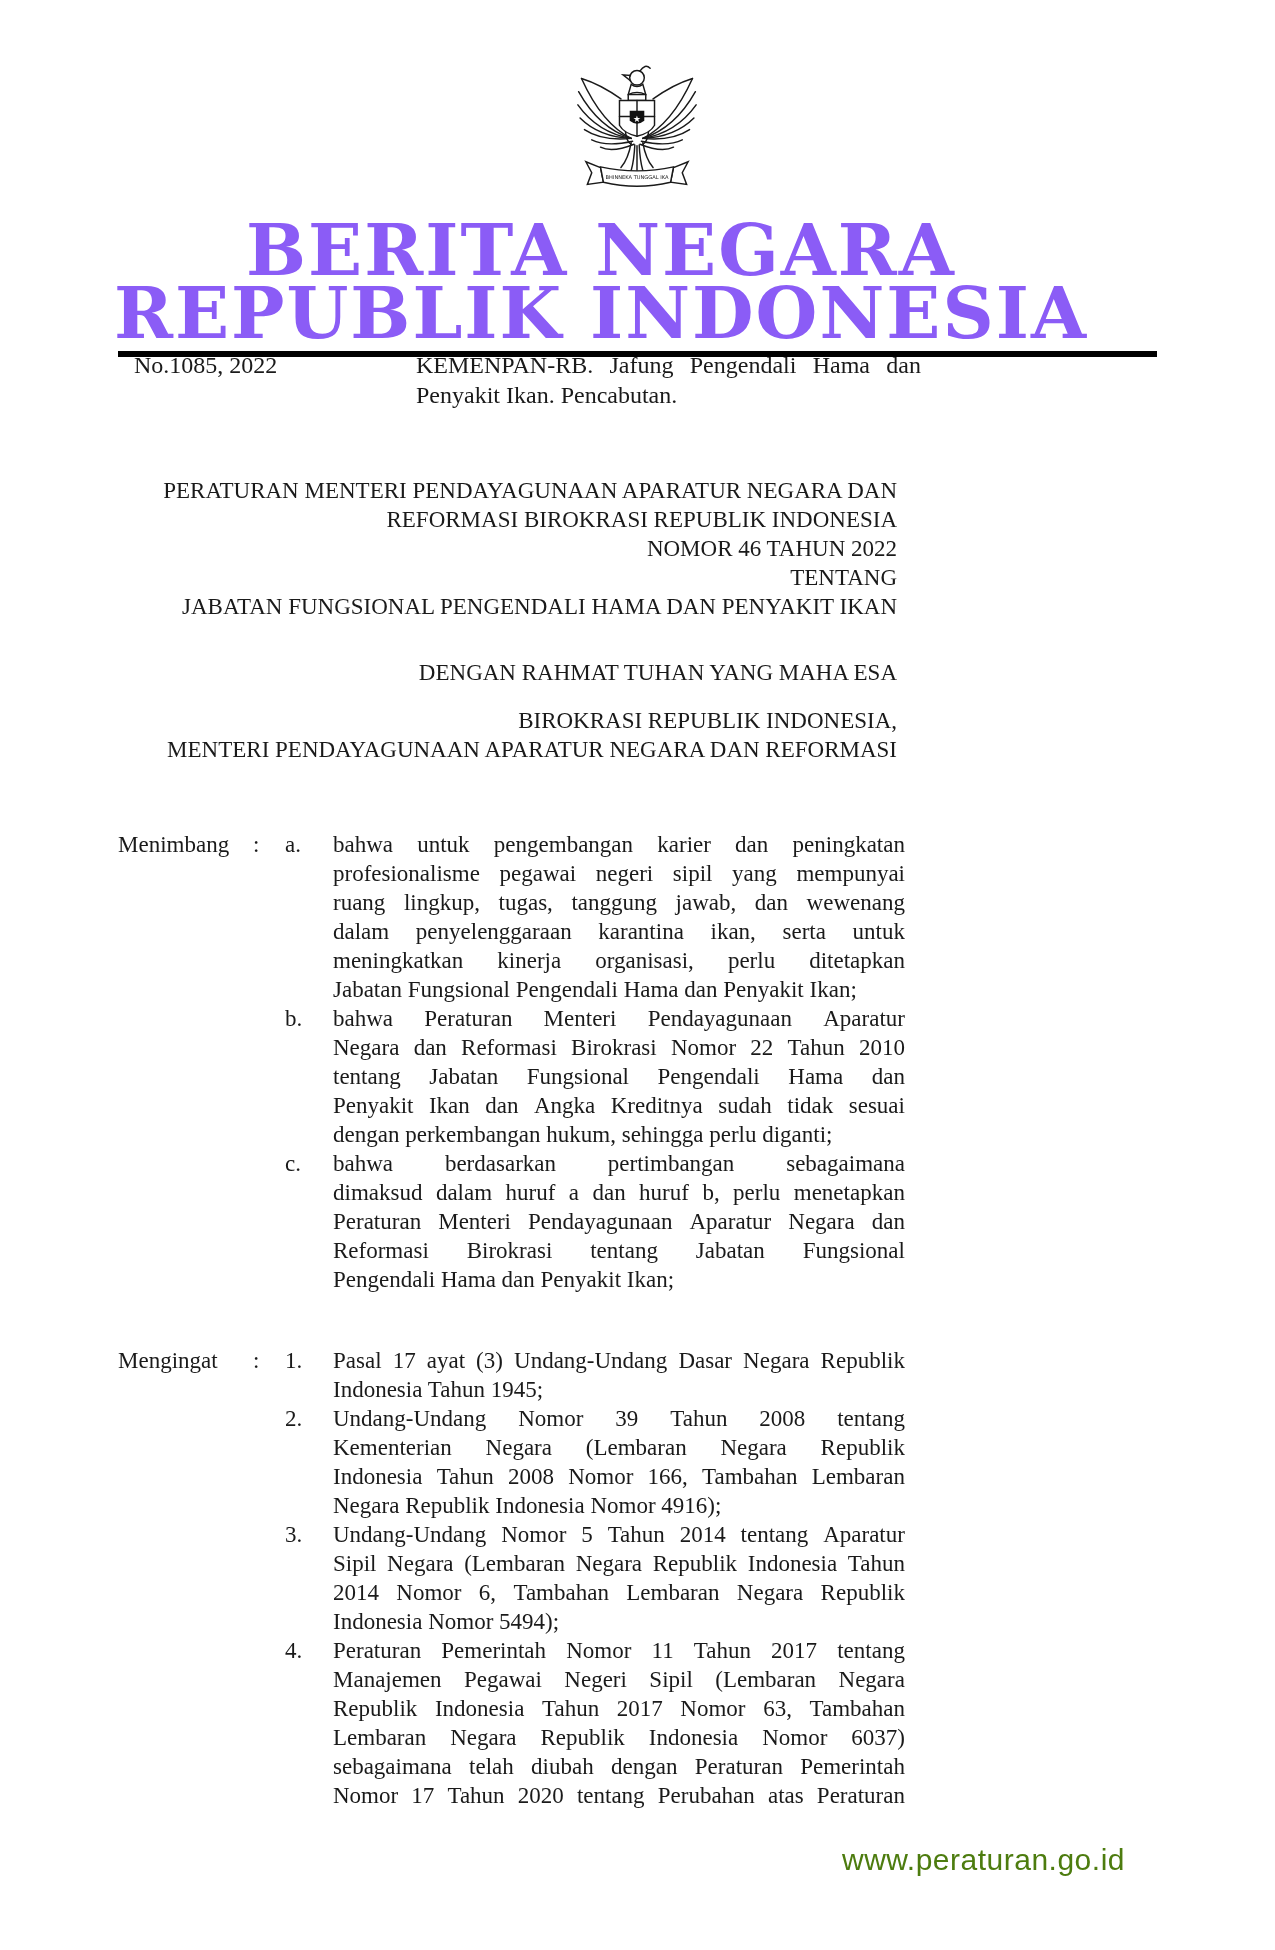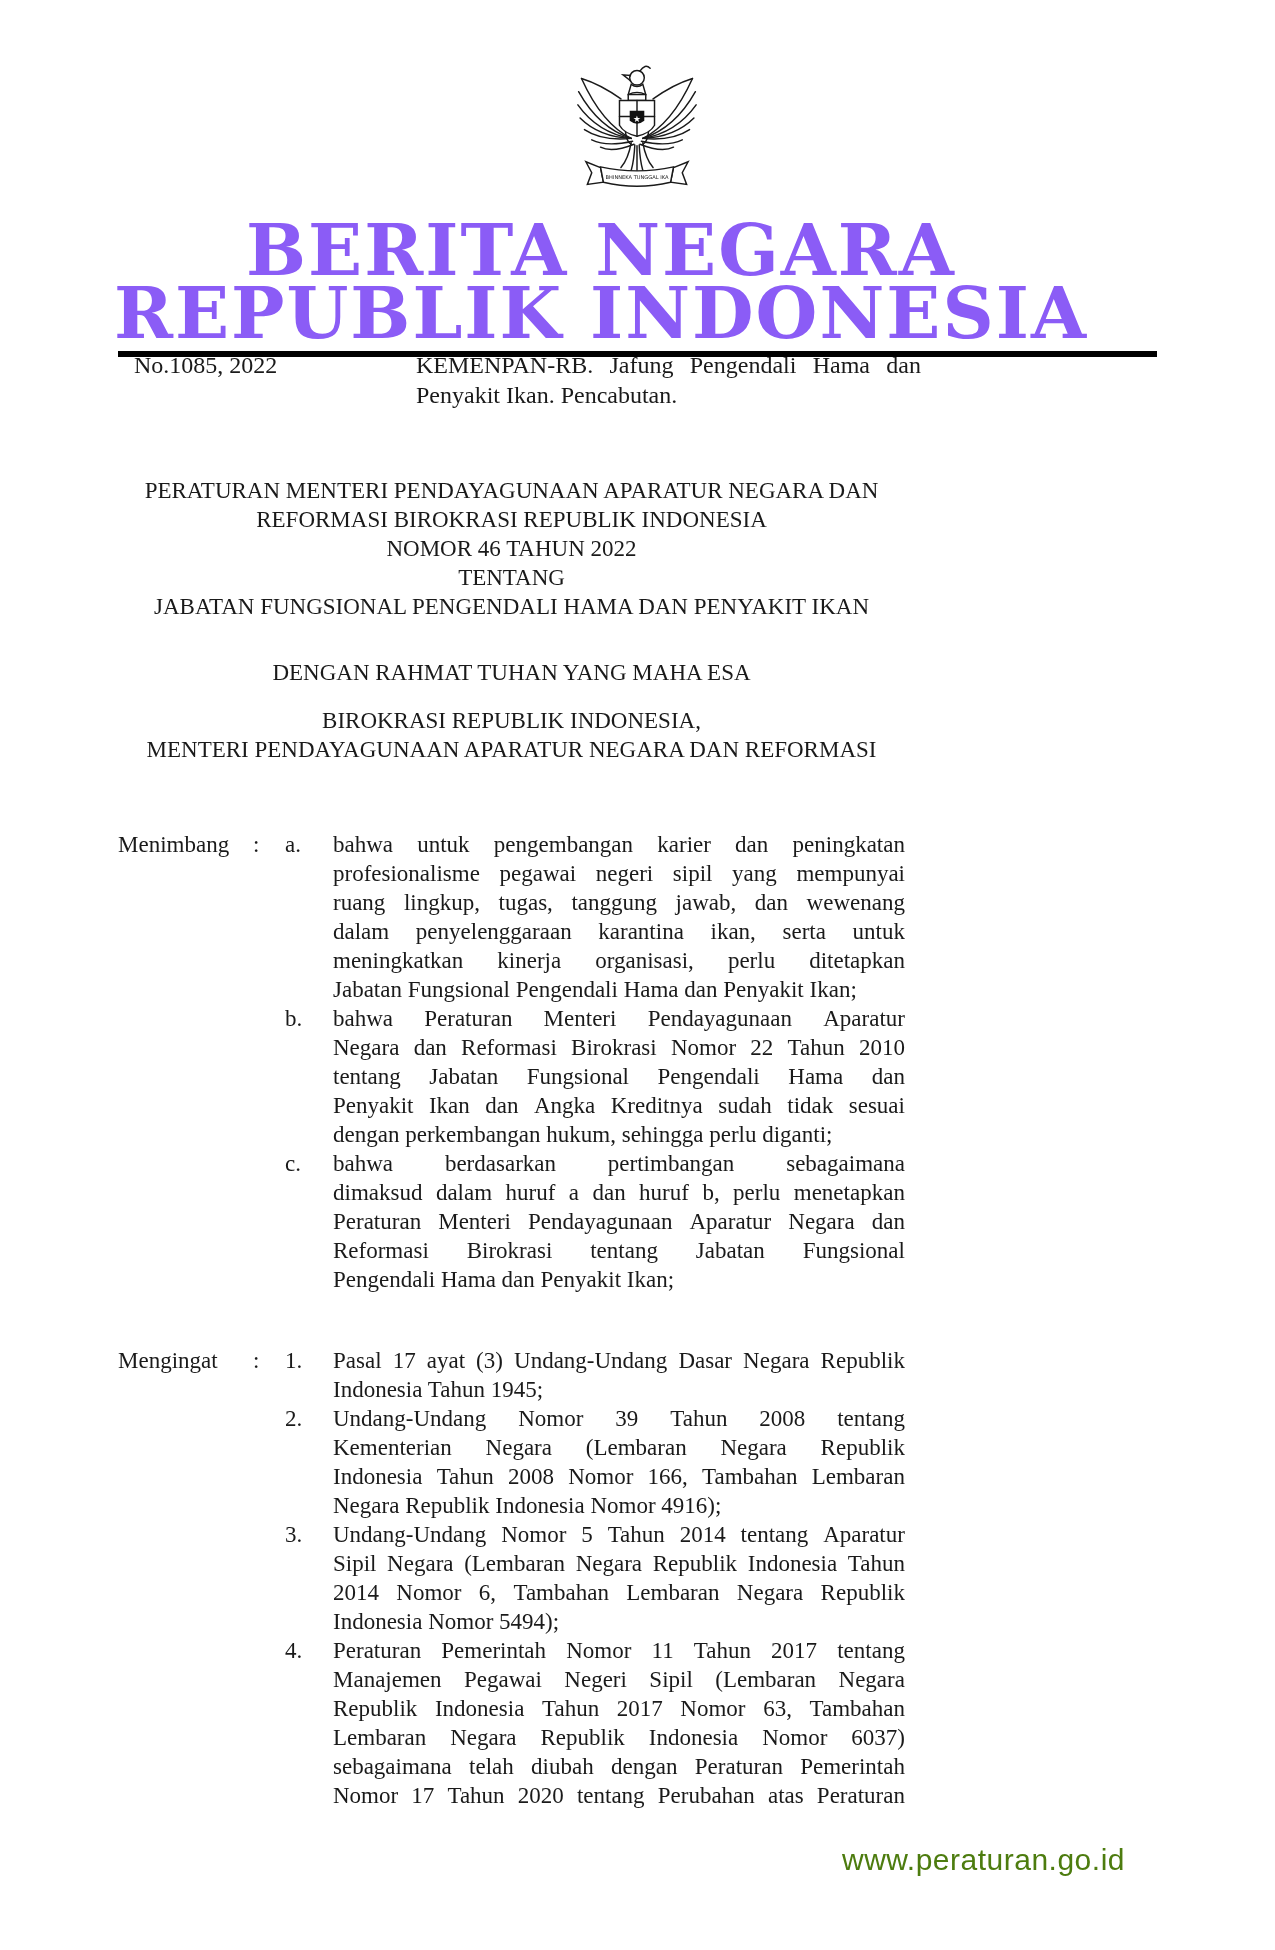--- a/index.html
+++ b/index.html
@@ -9,21 +9,21 @@
   .emblem{position:absolute;left:564px;top:56px;width:146px;height:156px;}
   .masthead{position:absolute;left:0;top:219px;width:1202px;text-align:center;
             font-family:"DejaVu Serif",serif;font-weight:bold;font-size:71px;
             line-height:63px;letter-spacing:2px;color:#8b5cf6;}
   .rule{position:absolute;left:118px;top:351px;width:1039px;height:6px;background:#000;}
   
   .hdr-row{position:absolute;left:118px;top:350px;width:787px;display:flex;align-items:flex-start;margin-left:16px;}
   .gnum{font-size:24px;line-height:30px;white-space:nowrap;}
   .subject{margin-left:auto;width:505px;font-size:24px;line-height:30px;}
   
-  .cblock{position:absolute;left:118px;width:787px;text-align:center;font-size:23px;line-height:29px;}
+  .cblock{position:absolute;left:110px;width:787px;text-align:right;font-size:23px;line-height:29px;}
   .title-block{top:476px;}
   .invocation{top:658px;}
   .authority{top:706px;}
   
   .clauses{position:absolute;left:118px;top:830px;width:787px;font-size:23px;}
   .sec2{margin-top:52px;}
   .clause-row{display:flex;width:787px;}
   .c-label{width:135px;line-height:29px;}
   .c-colon{width:32px;line-height:29px;}
   .c-marker{width:48px;line-height:29px;}

